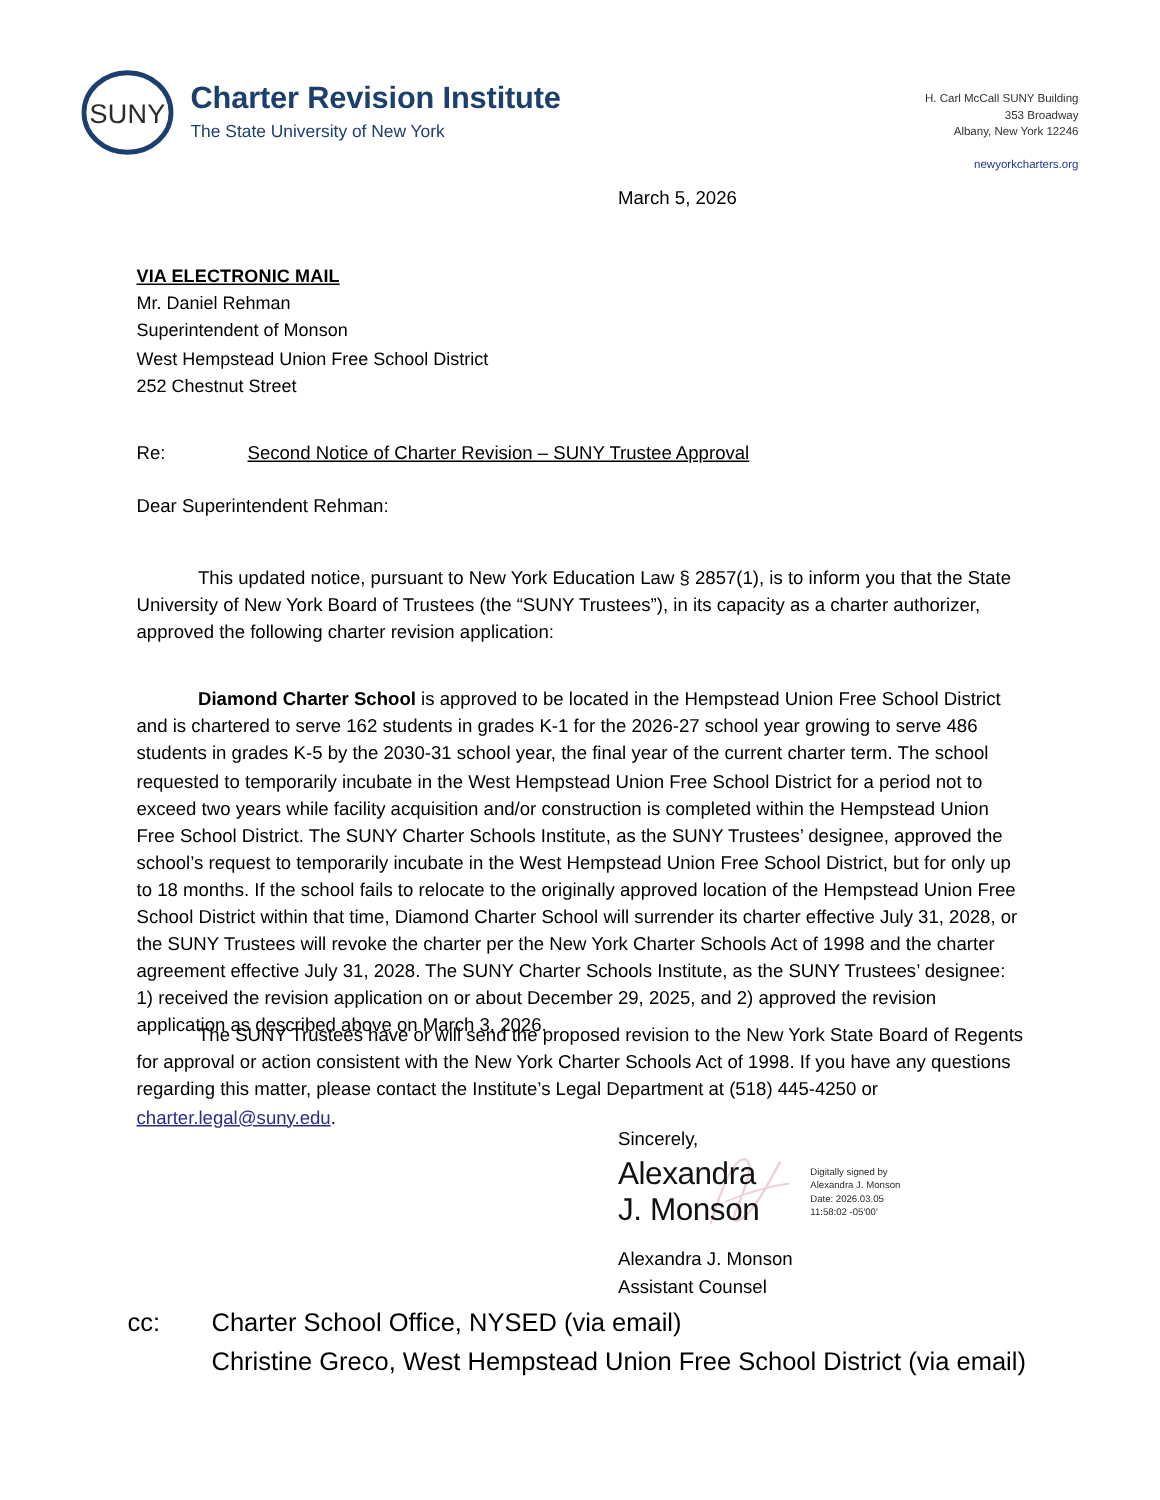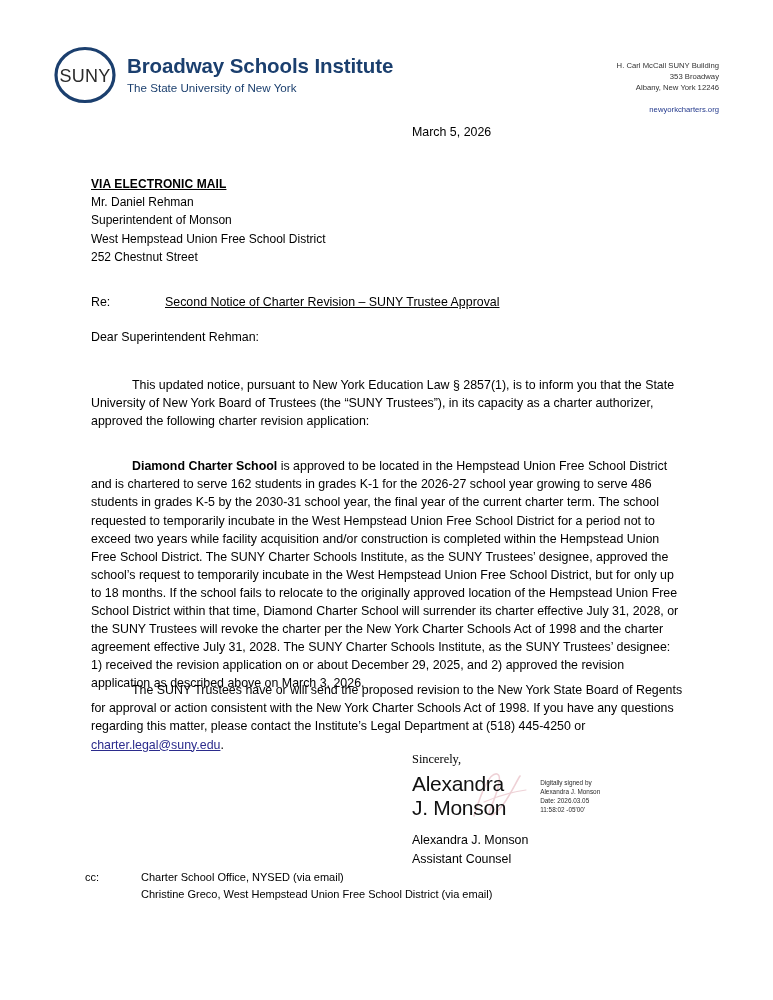--- a/index.html
+++ b/index.html
@@ -142,21 +142,20 @@
   
   .sig-zone {
     position: absolute;
     left: 412px;
     top: 752px;
     width: 300px;
   }
   .sig-sincerely {
     font-size: 12.4px;
     margin-bottom: 5px;
-    font-family: Liberation Serif, serif;
   }
   .sig-row {
     position: relative;
     display: flex;
     align-items: flex-start;
     height: 50px;
     gap: 32px;
   }
   .sig-name-big {
     font-size: 21px;
@@ -190,41 +189,41 @@
     font-size: 12.4px;
     line-height: 1.52;
     margin-top: 9px;
   }
 
   
   .cc-block {
     position: absolute;
     left: 85px;
     top: 869px;
-    font-size: 11px;
+    font-size: 17px;
     line-height: 1.52;
     display: flex;
   }
   .cc-label { width: 56px; flex: 0 0 56px; }
   .cc-items div { white-space: nowrap; }
 </style>
 </head>
 <body>
 
 <div class="page">
 
   <div class="letterhead">
 
     <div class="logo-block">
       <svg class="suny-mark" viewBox="0 0 66 58">
         <ellipse cx="33" cy="29" rx="29" ry="26.5" fill="none" stroke="#1b3f6e" stroke-width="3.2"></ellipse>
         <text x="33" y="36" text-anchor="middle" font-family="'Liberation Sans', sans-serif" font-size="18" fill="#2b2b2b" letter-spacing="0.2">SUNY</text>
       </svg>
       <div class="brand-text">
-        <div class="brand-line1">Broadway Schools Institute</div>
+        <div class="brand-line1">Charter Revision Institute</div>
         <div class="brand-line2"><span>The State University of </span><b>New York</b></div>
       </div>
     </div>
 
     <div class="addr-block">
       <div>H. Carl McCall SUNY Building</div>
       <div>353 Broadway</div>
       <div>Albany, New York 12246</div>
       <div class="addr-web">newyorkcharters.org</div>
     </div>

